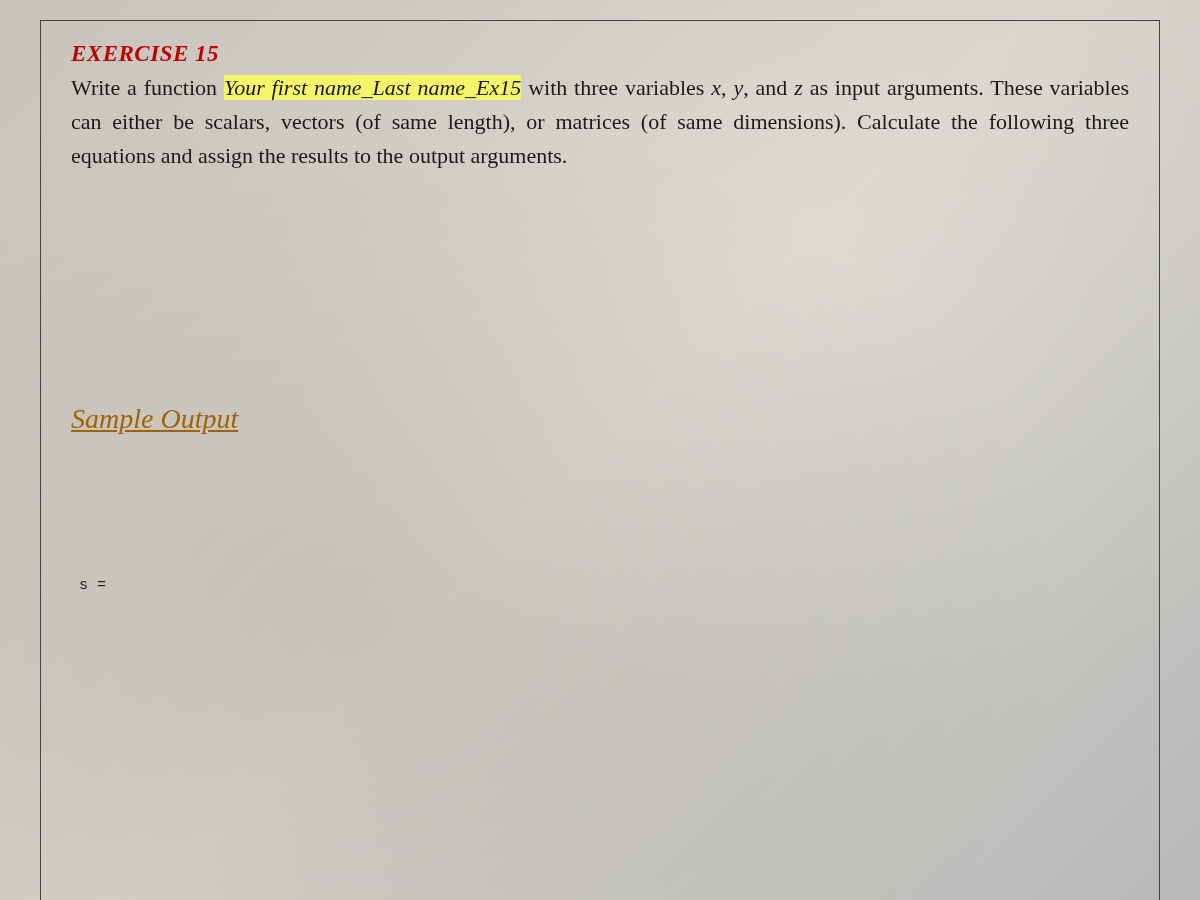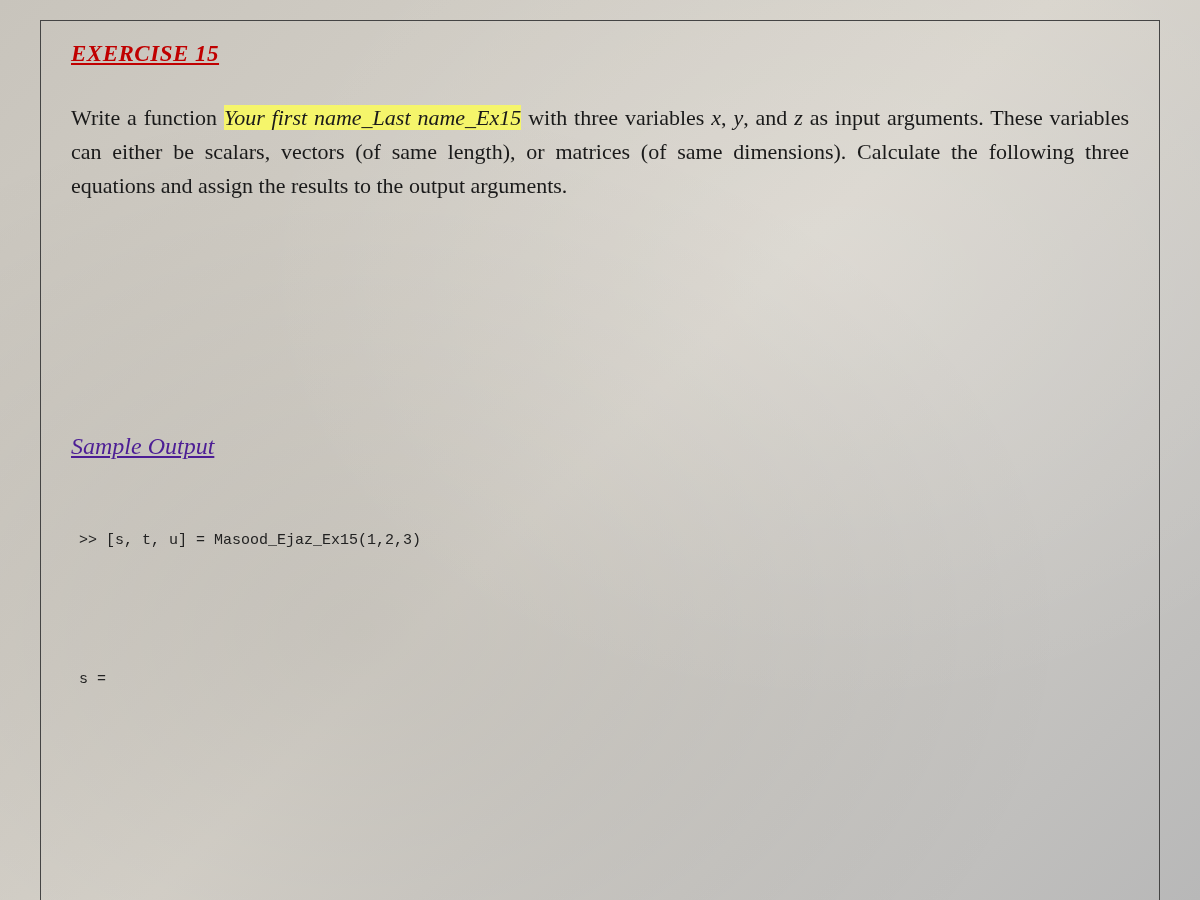--- a/index.html
+++ b/index.html
@@ -35,49 +35,48 @@
       padding: 20px 30px 30px 30px;
       height: 100%;
       z-index: 1;
     }
     .exercise-title {
       font-family: "Times New Roman", Times, serif;
       font-weight: bold;
       font-style: italic;
       font-size: 23px;
       color: #c00000;
-      text-decoration: underline;
       letter-spacing: 0.5px;
-      margin-bottom: 34px;
+      margin-bottom: 4px;
     }
     .prompt {
       font-family: "Times New Roman", Times, serif;
       font-size: 22px;
       color: #1a1a1a;
       line-height: 1.55;
       text-align: justify;
       margin-bottom: 10px;
     }
     .highlight {
       background: #f5f56b;
       font-style: italic;
       padding: 0 0;
     }
     .var-italic {
       font-style: italic;
       font-family: "Times New Roman", Times, serif;
     }
     .sample-heading {
       font-family: "Times New Roman", Times, serif;
-      font-size: 24px;
+      font-size: 28px;
       font-style: italic;
       text-decoration: underline;
       margin-top: 230px;
       margin-bottom: 28px;
-      color: #4c1d95;
+      color: #a16207;
     }
     .code-block {
       font-family: "Courier New", Courier, monospace;
       font-size: 15px;
       color: #222;
       line-height: 1.4;
       white-space: pre;
       padding-left: 8px;
     }
     .code-line {
@@ -100,21 +99,20 @@
 
   <div class="exercise-title">EXERCISE 15</div>
 
   <p class="prompt">
     <span>Write a function </span><span class="highlight">Your first name_Last name_Ex15</span><span> with three variables </span><span class="var-italic">x</span><span>, </span><span class="var-italic">y</span><span>, and </span><span class="var-italic">z</span><span> as input arguments. These variables can either be scalars, vectors (of same length), or matrices (of same dimensions). Calculate the following three equations and assign the results to the output arguments.</span>
   </p>
 
   <div class="sample-heading">Sample Output</div>
 
   <div class="code-block">
-    <div class="code-line">&gt;&gt; [s, t, u] = Masood_Ejaz_Ex15(1,2,3)</div>
     <div class="code-gap"></div>
     <div class="code-line">s =</div>
     <div class="code-gap"></div>
     <div class="code-gap-lg"></div>
     
     
     
     
     
     

